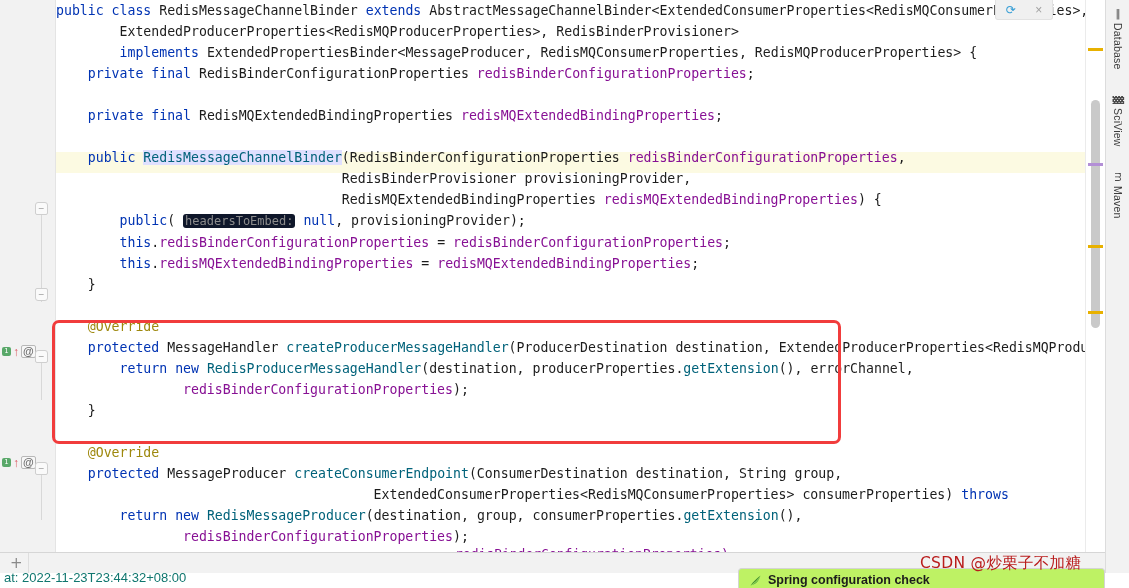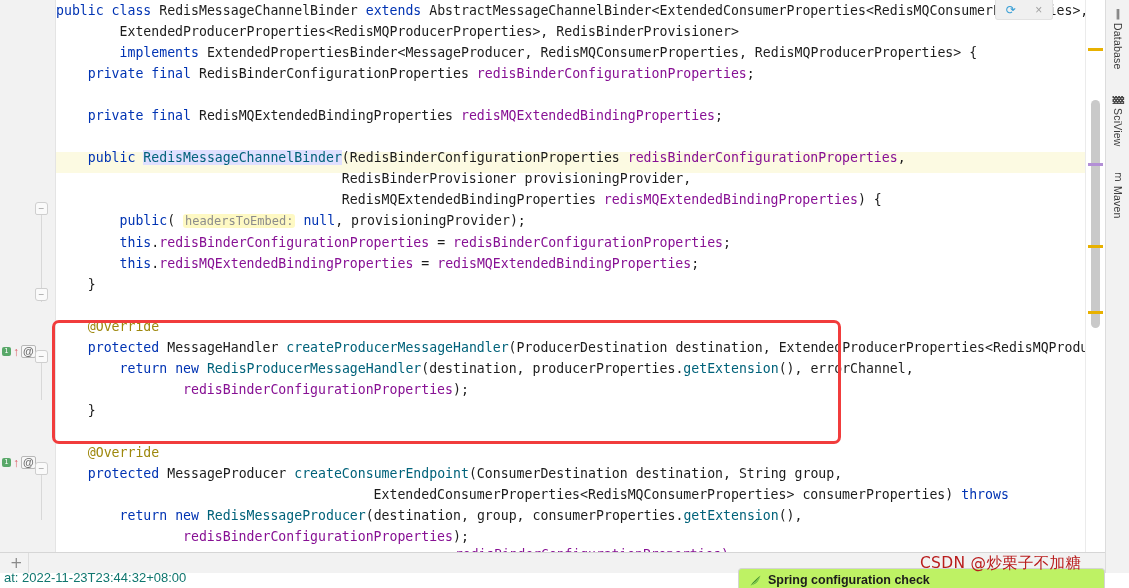--- a/index.html
+++ b/index.html
@@ -69,21 +69,21 @@
   }
 
   
   .kw   { color: #0033b3; }
   .fld  { color: #871094; }
   .mth  { color: #00627a; }
   .anno { color: #9e880d; }
   .plain{ color: #1c1c1c; }
   .ctor-hl { background: #e0e0ff; color: #00627a; }
   .hint {
-    background: #fef9c3;
+    background: #0f172a;
     color: #8c8c8c;
     border-radius: 3px;
     padding: 0 2px;
     font-size: 12px;
   }
 
   
   .red-box {
     position: absolute;
     left: 52px; top: 320px;

